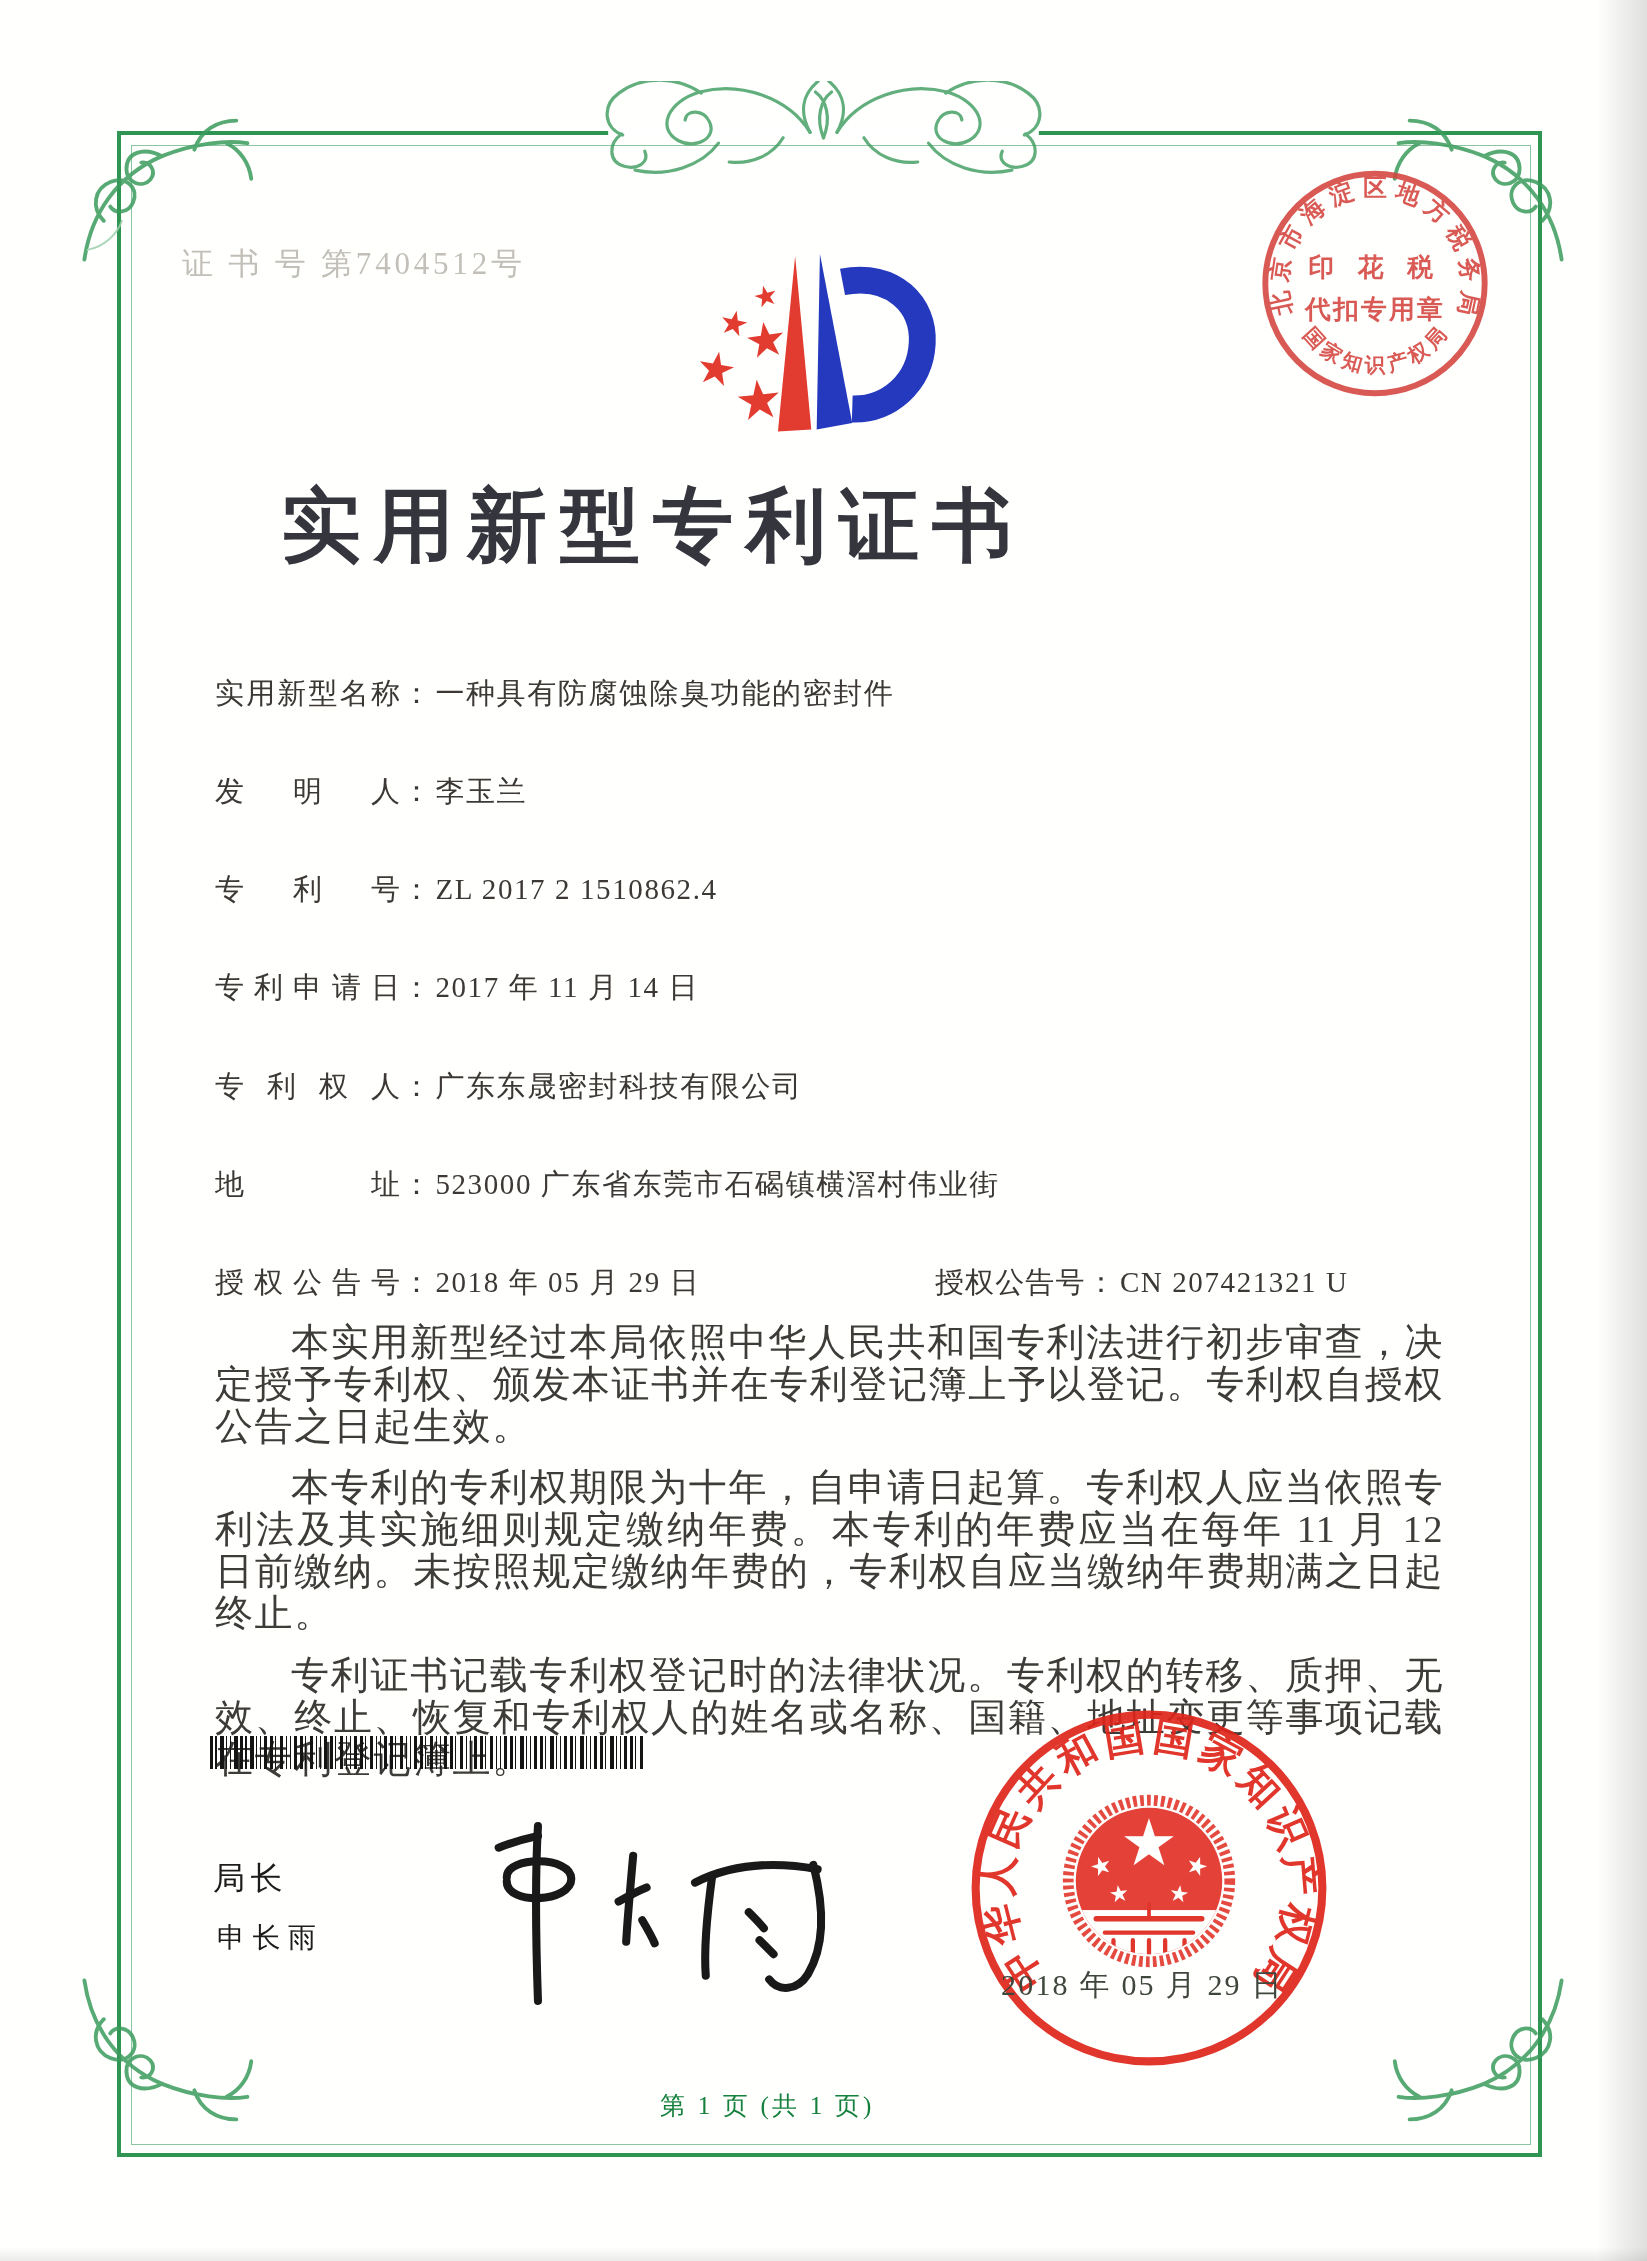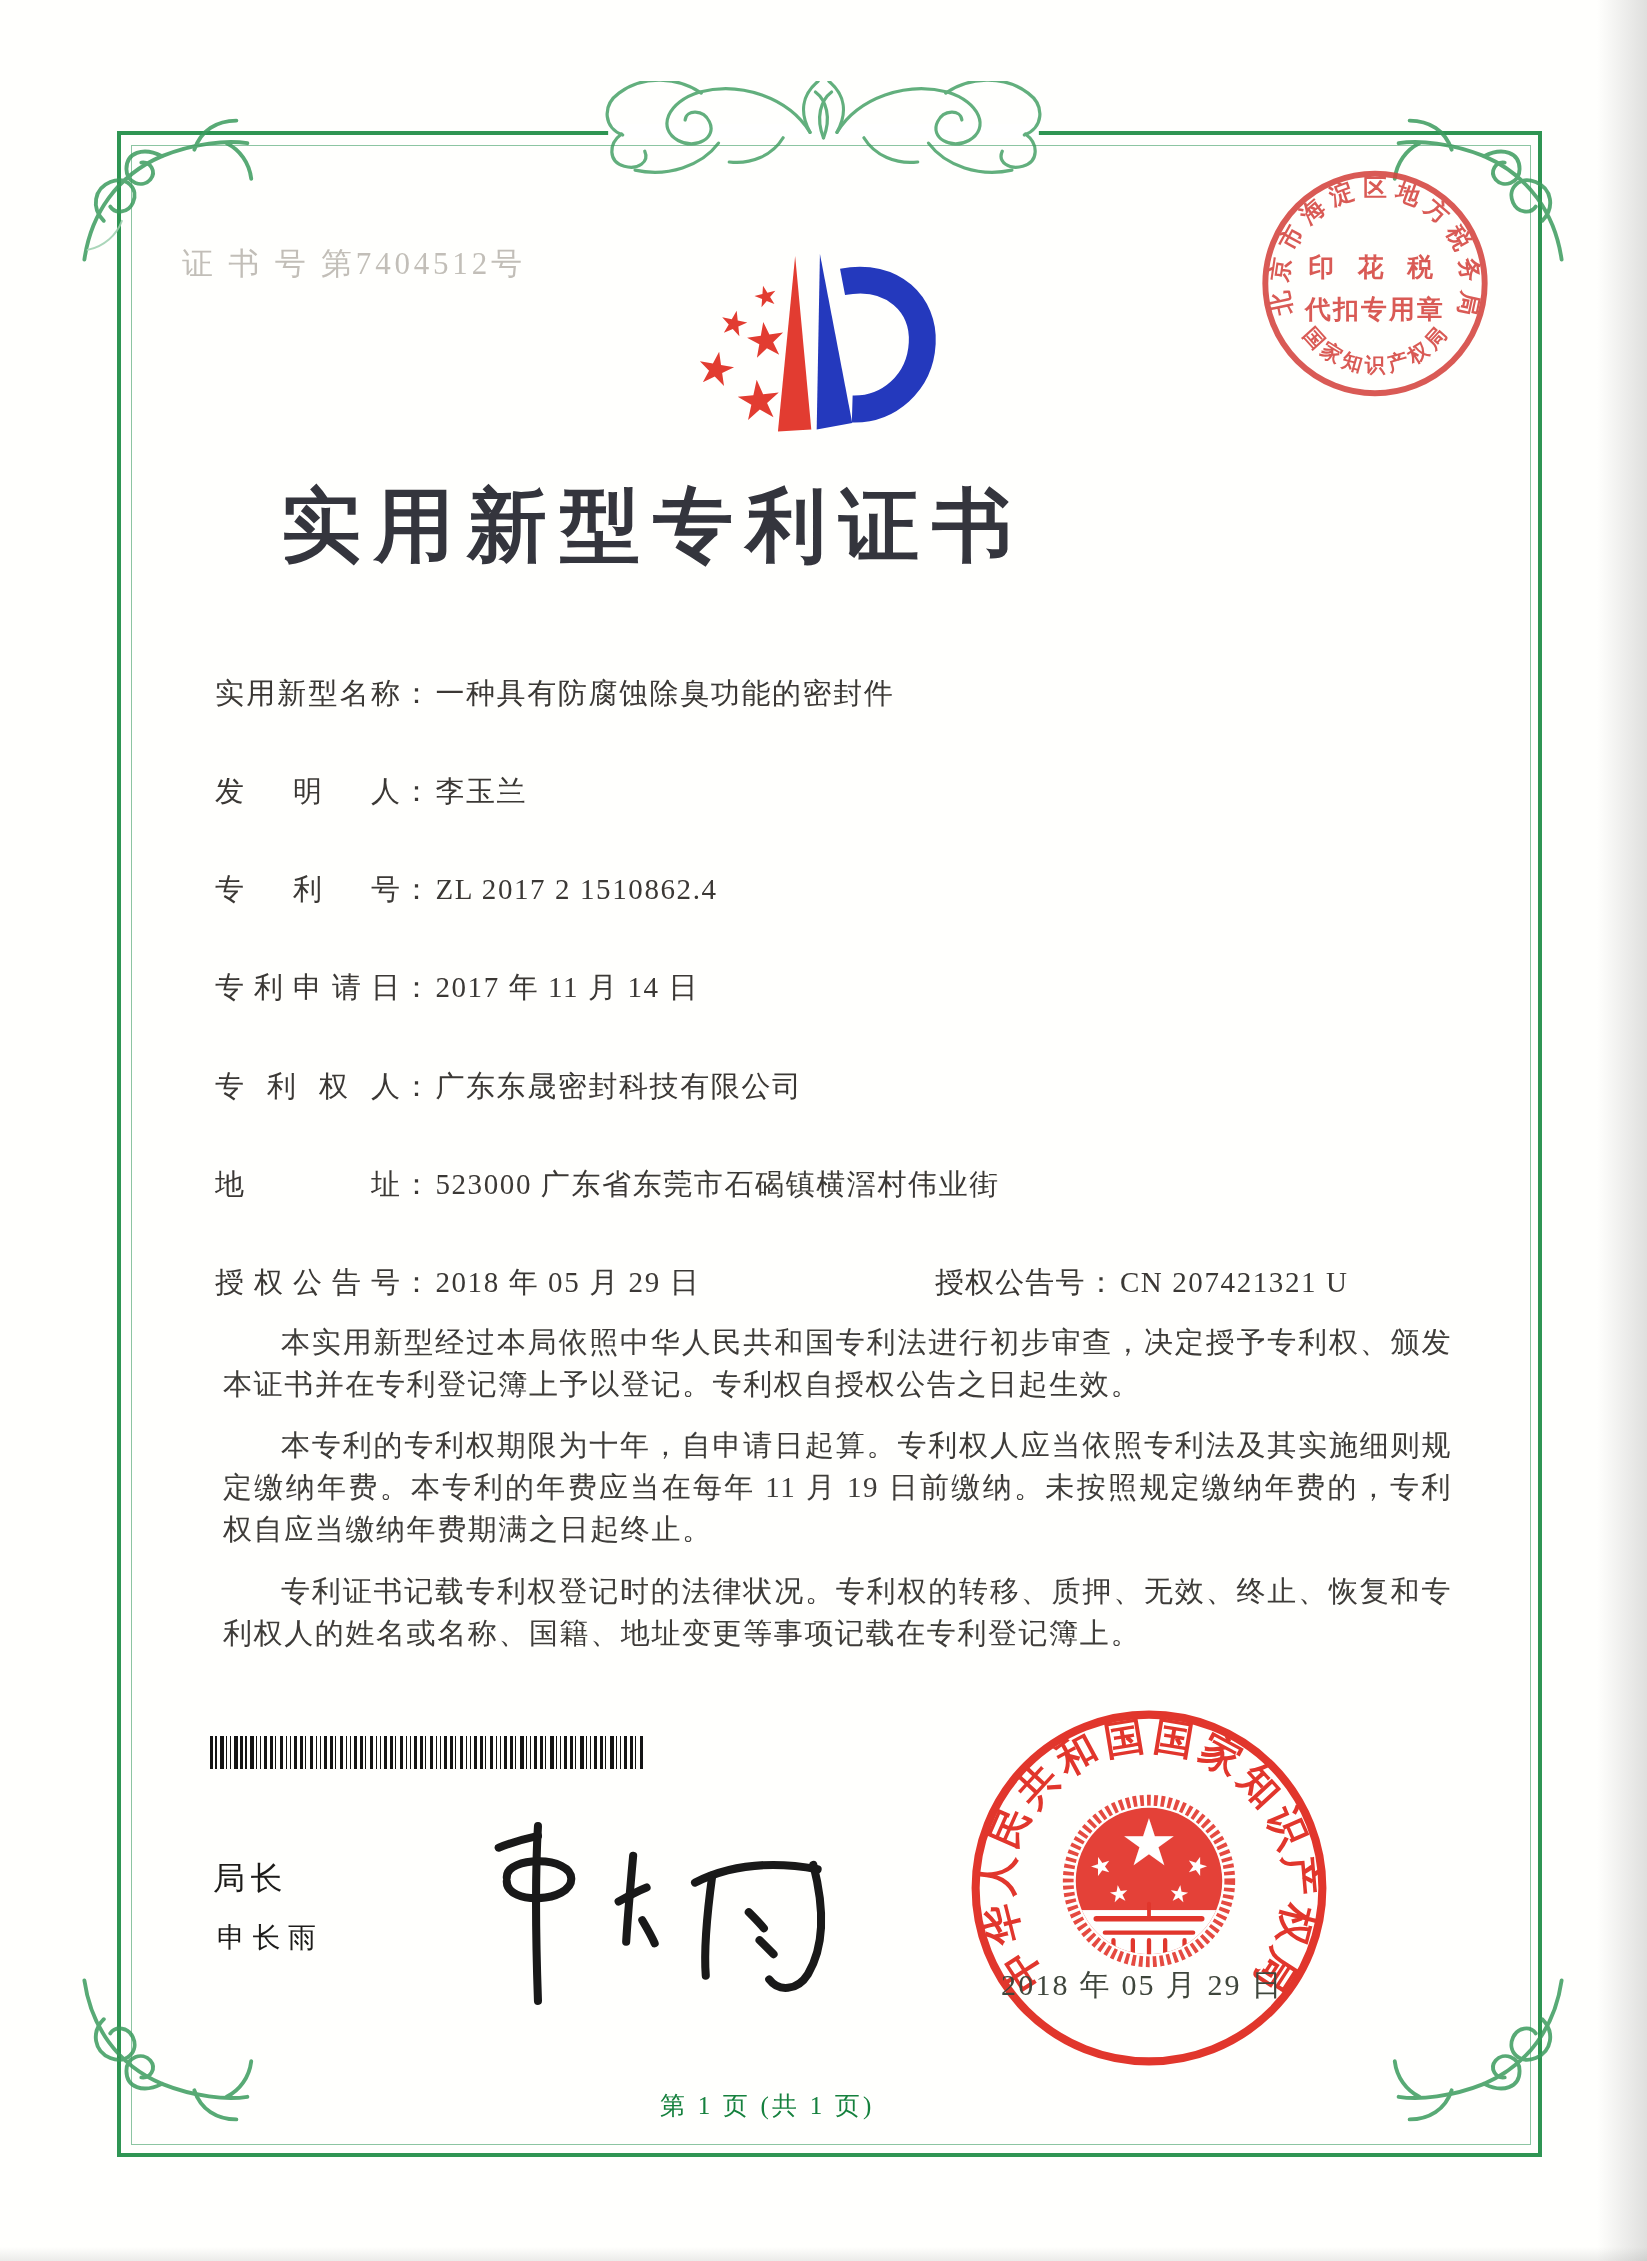--- a/index.html
+++ b/index.html
@@ -20,21 +20,21 @@
   .title{position:absolute;left:0;top:473px;width:1306px;text-align:center;
         font-size:80px;font-weight:700;letter-spacing:13px;color:var(--title,#34353d);}
 
   .frow{position:absolute;left:215px;width:1233px;font-size:29px;color:#3b3835;letter-spacing:1.1px;}
   .flabel{display:inline-block;width:186px;text-align:justify;text-align-last:justify;vertical-align:top;}
   .fcolon{display:inline-block;margin:0 3.2px 0 1.1px;}
   .fvalue{letter-spacing:1.6px;}
   .grant{position:absolute;left:720px;top:0;white-space:nowrap;}
   .grant .glabel{letter-spacing:1.1px;}
 
-  .bodytext{position:absolute;left:223px;top:1321px;width:1229px;font-size:29px;
+  .bodytext{position:absolute;left:215px;top:1321px;width:1229px;font-size:38px;
         line-height:42px;text-align:justify;color:#3e3c39;letter-spacing:1.6px;}
   .bodytext p{margin:0 0 19.4px 0;text-indent:2em;}
 
   .barcode{position:absolute;left:210px;top:1736px;width:434px;height:33px;
         background:repeating-linear-gradient(90deg,
           #141414 0 2.7px,transparent 2.7px 4.8px,
           #141414 4.8px 6.5px,transparent 6.5px 10.2px,
           #141414 10.2px 13.5px,transparent 13.5px 15.6px,
           #141414 15.6px 16.7px,transparent 16.7px 20px,
           #141414 20px 21px,transparent 21px 24px,
@@ -178,21 +178,21 @@
   </div>
   <div class="frow" style="top:1263px">
     <span class="flabel">授权公告号</span><span class="fcolon">：</span><span class="fvalue">2018 年 05 月 29 日</span>
     <span class="grant">
       <span class="glabel">授权公告号</span><span class="fcolon">：</span><span class="fvalue">CN 207421321 U</span>
     </span>
   </div>
 
   <div class="bodytext">
     <p>本实用新型经过本局依照中华人民共和国专利法进行初步审查，决定授予专利权、颁发本证书并在专利登记簿上予以登记。专利权自授权公告之日起生效。</p>
-    <p>本专利的专利权期限为十年，自申请日起算。专利权人应当依照专利法及其实施细则规定缴纳年费。本专利的年费应当在每年 11 月 19 日前缴纳。未按照规定缴纳年费的，专利权自应当缴纳年费期满之日起终止。</p>
+    <p>本专利的专利权期限为十年，自申请日起算。专利权人应当依照专利法及其实施细则规定缴纳年费。本专利的年费应当在每年 11 月 12 日前缴纳。未按照规定缴纳年费的，专利权自应当缴纳年费期满之日起终止。</p>
     <p>专利证书记载专利权登记时的法律状况。专利权的转移、质押、无效、终止、恢复和专利权人的姓名或名称、国籍、地址变更等事项记载在专利登记簿上。</p>
   </div>
 
   <div class="barcode"></div>
 
   <div class="officer-role">局长</div>
   <div class="officer-name">申长雨</div>
 
   <svg class="abs" style="left:469px;top:1810px" width="409" height="199" viewBox="0 0 760 370" fill="none" stroke="#191919" stroke-width="15" stroke-linecap="round">
     <path d="M55 70 C85 58 110 52 128 48"></path>

